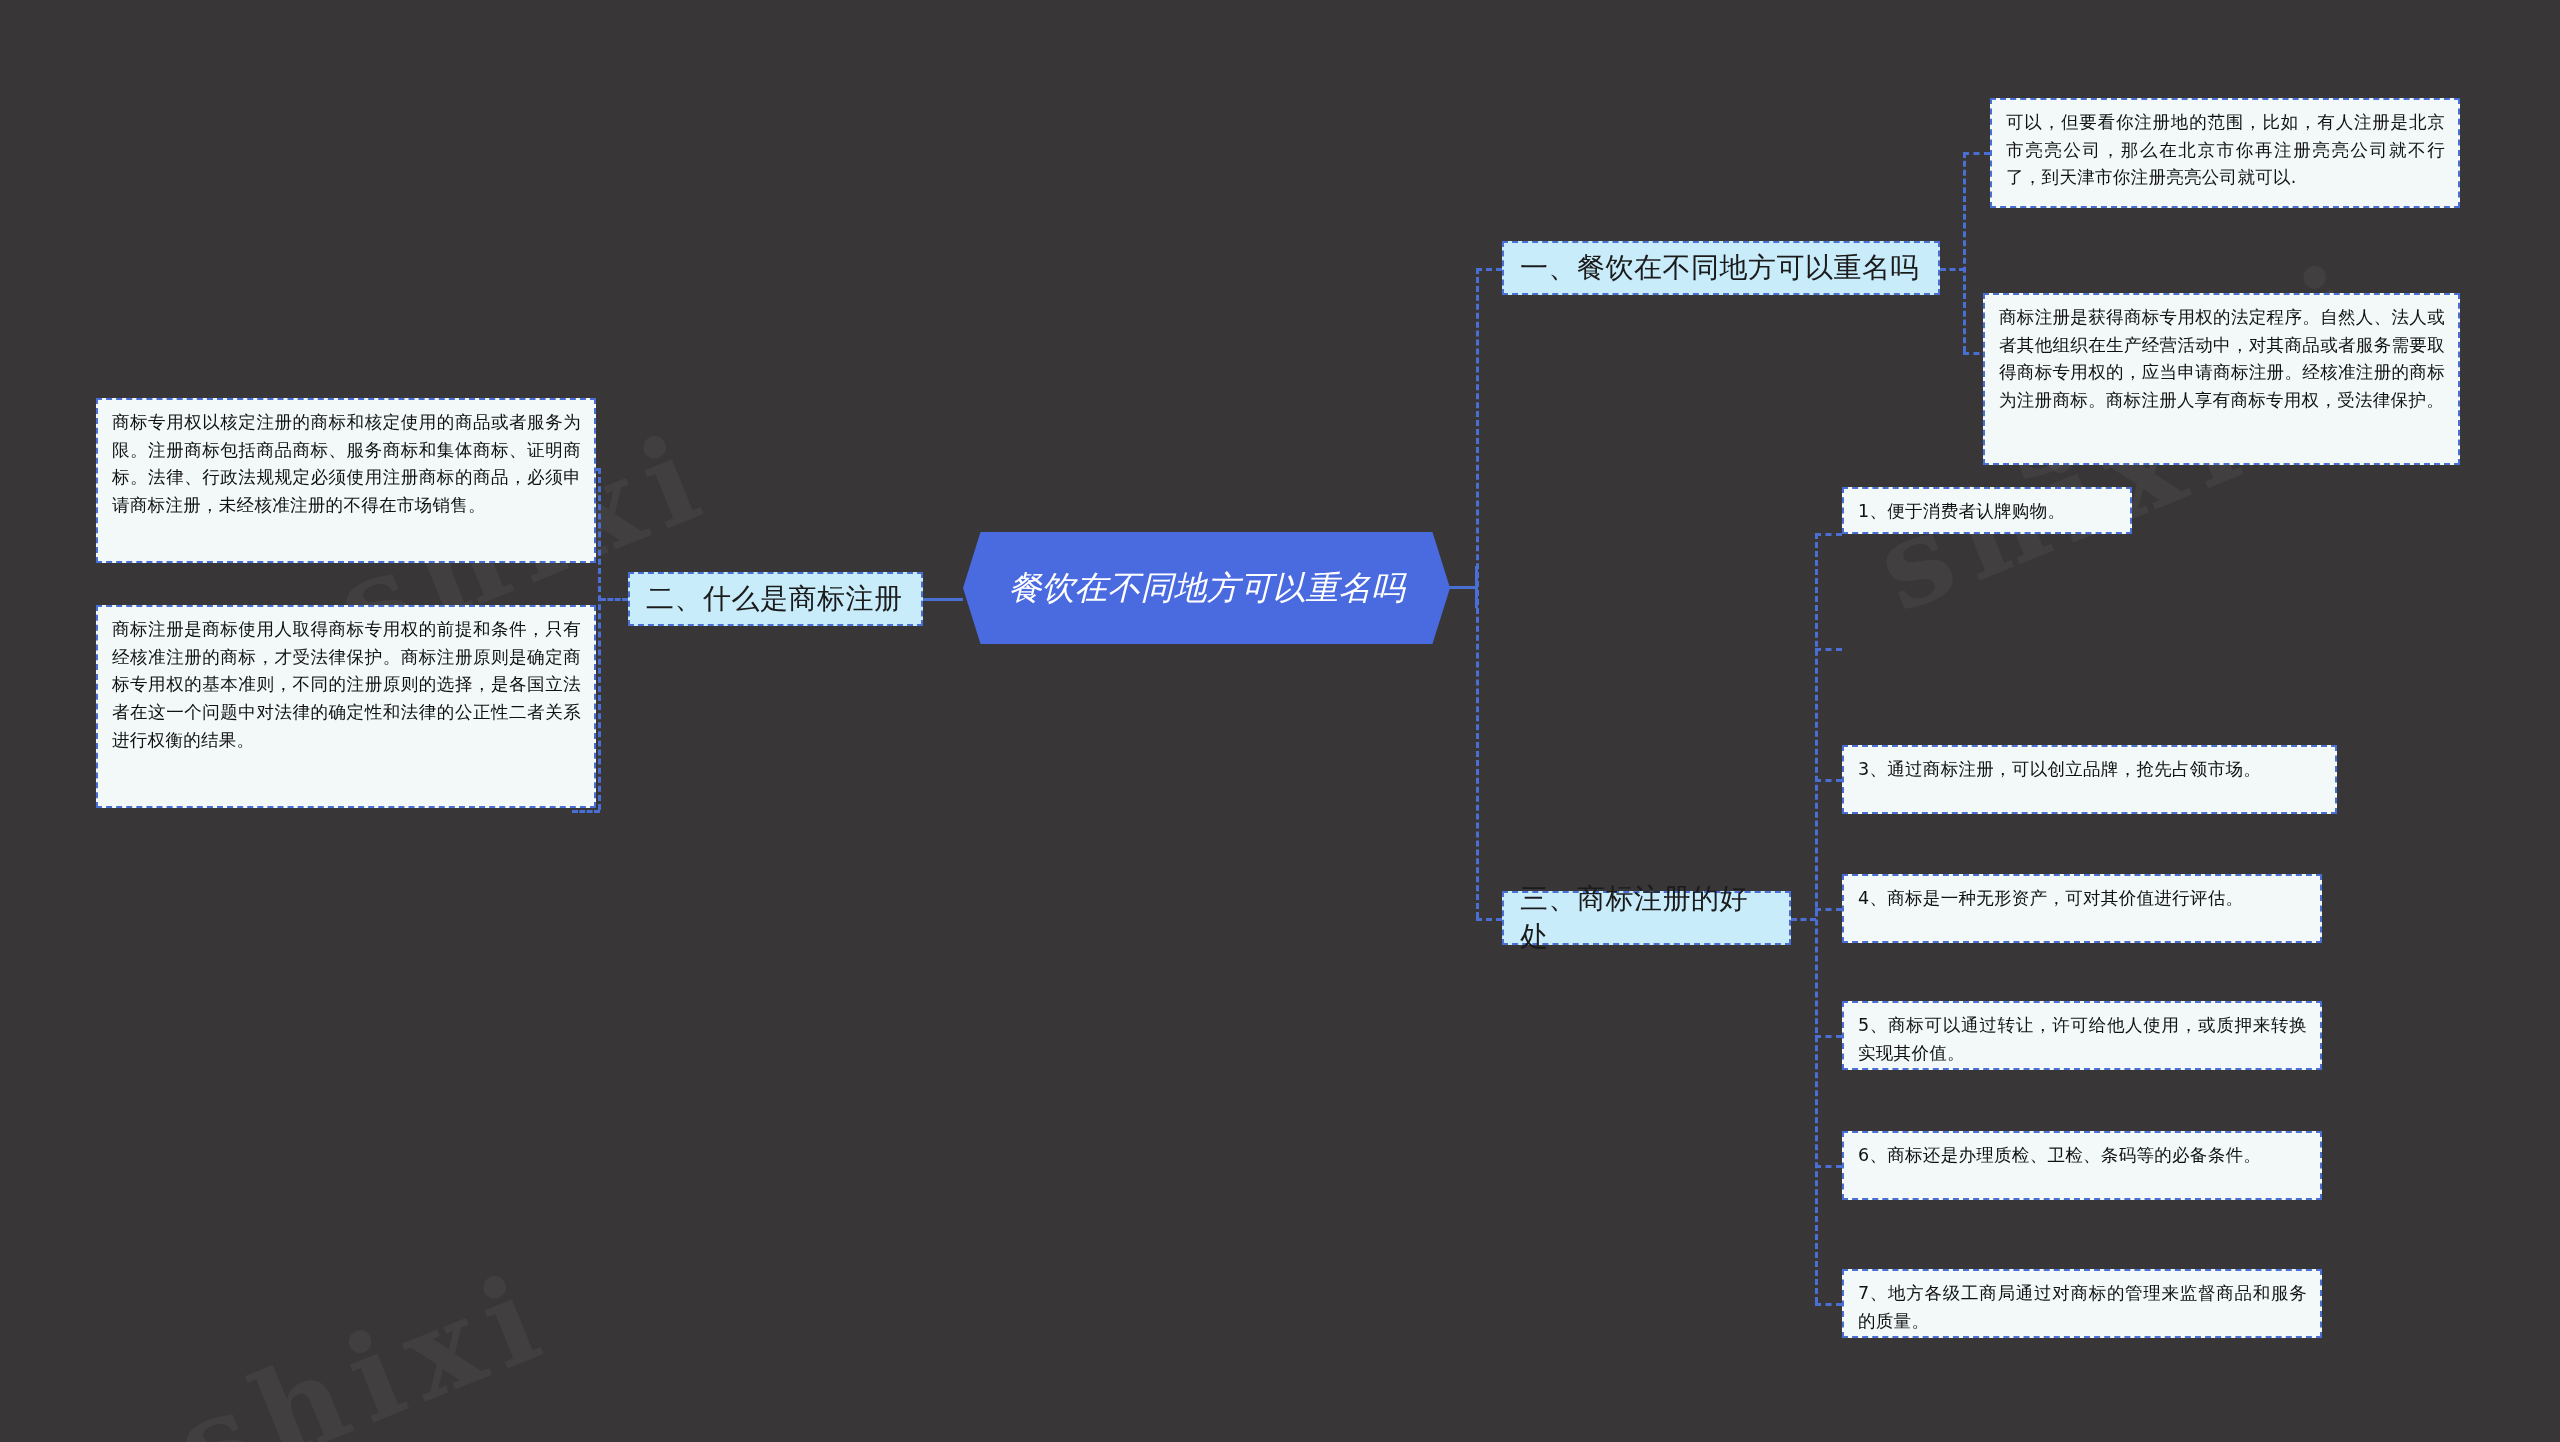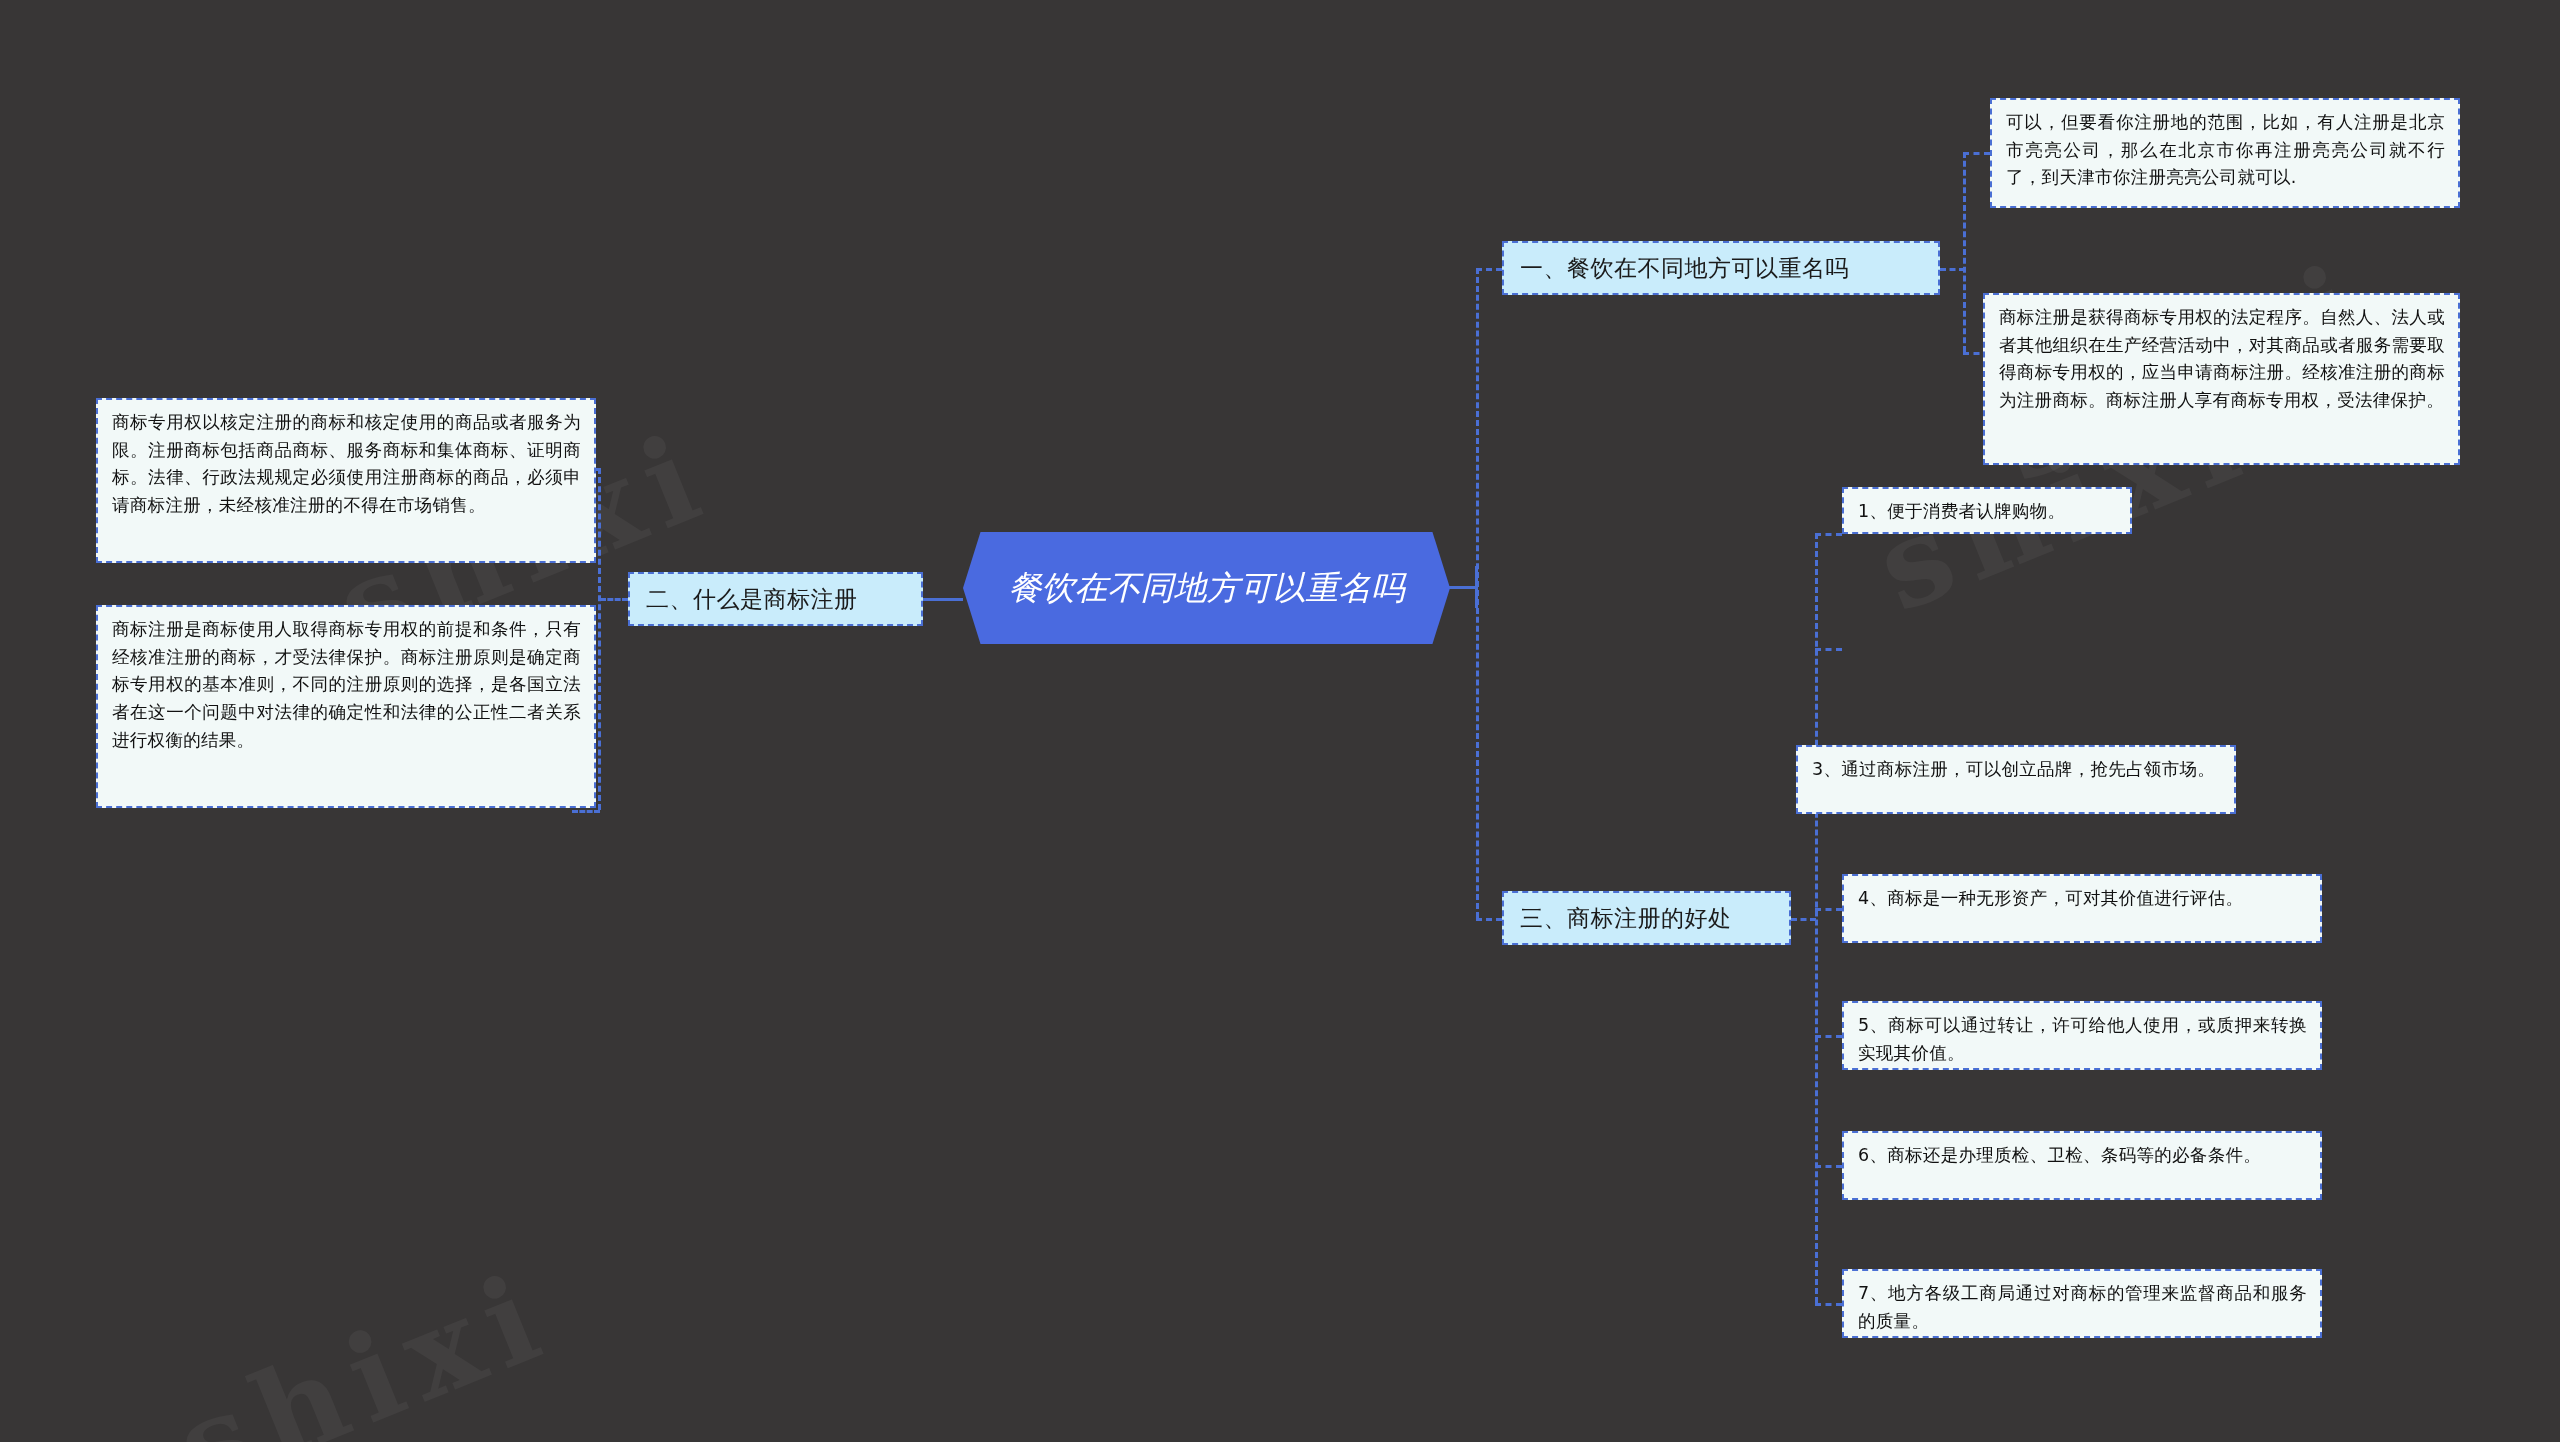--- a/index.html
+++ b/index.html
@@ -68,21 +68,21 @@
   }
 
   
   .branch-node {
     position: absolute;
     background: #c9ecfb;
     border: 2px dashed #4a6fd4;
     color: #1b1b1b;
     display: flex;
     align-items: center;
-    font-size: 23px;
+    font-size: 28px;
     padding: 7px 16px;
     box-sizing: border-box;
     letter-spacing: 0.5px;
   }
 
   
   .leaf-box {
     position: absolute;
     background: #f2f9f8;
     border: 2px dashed #4a6fd4;
@@ -167,21 +167,21 @@
 
   <div class="leaf-box" style="left:96px; top:605px; width:500px; height:203px;">
     <span>商标注册是商标使用人取得商标专用权的前提和条件，只有经核准注册的商标，才受法律保护。商标注册原则是确定商标专用权的基本准则，不同的注册原则的选择，是各国立法者在这一个问题中对法律的确定性和法律的公正性二者关系进行权衡的结果。</span>
   </div>
 
   <div class="leaf-box narrow" style="left:1842px; top:487px; width:290px; height:47px;">
     <span>1、便于消费者认牌购物。</span>
   </div>
 
 
-  <div class="leaf-box" style="left:1796px; top:745px; width:440px; height:69px;">
+  <div class="leaf-box" style="left:1842px; top:745px; width:495px; height:69px;">
     <span>3、通过商标注册，可以创立品牌，抢先占领市场。</span>
   </div>
 
   <div class="leaf-box" style="left:1842px; top:874px; width:480px; height:69px;">
     <span>4、商标是一种无形资产，可对其价值进行评估。</span>
   </div>
 
   <div class="leaf-box" style="left:1842px; top:1001px; width:480px; height:69px;">
     <span>5、商标可以通过转让，许可给他人使用，或质押来转换实现其价值。</span>
   </div>

